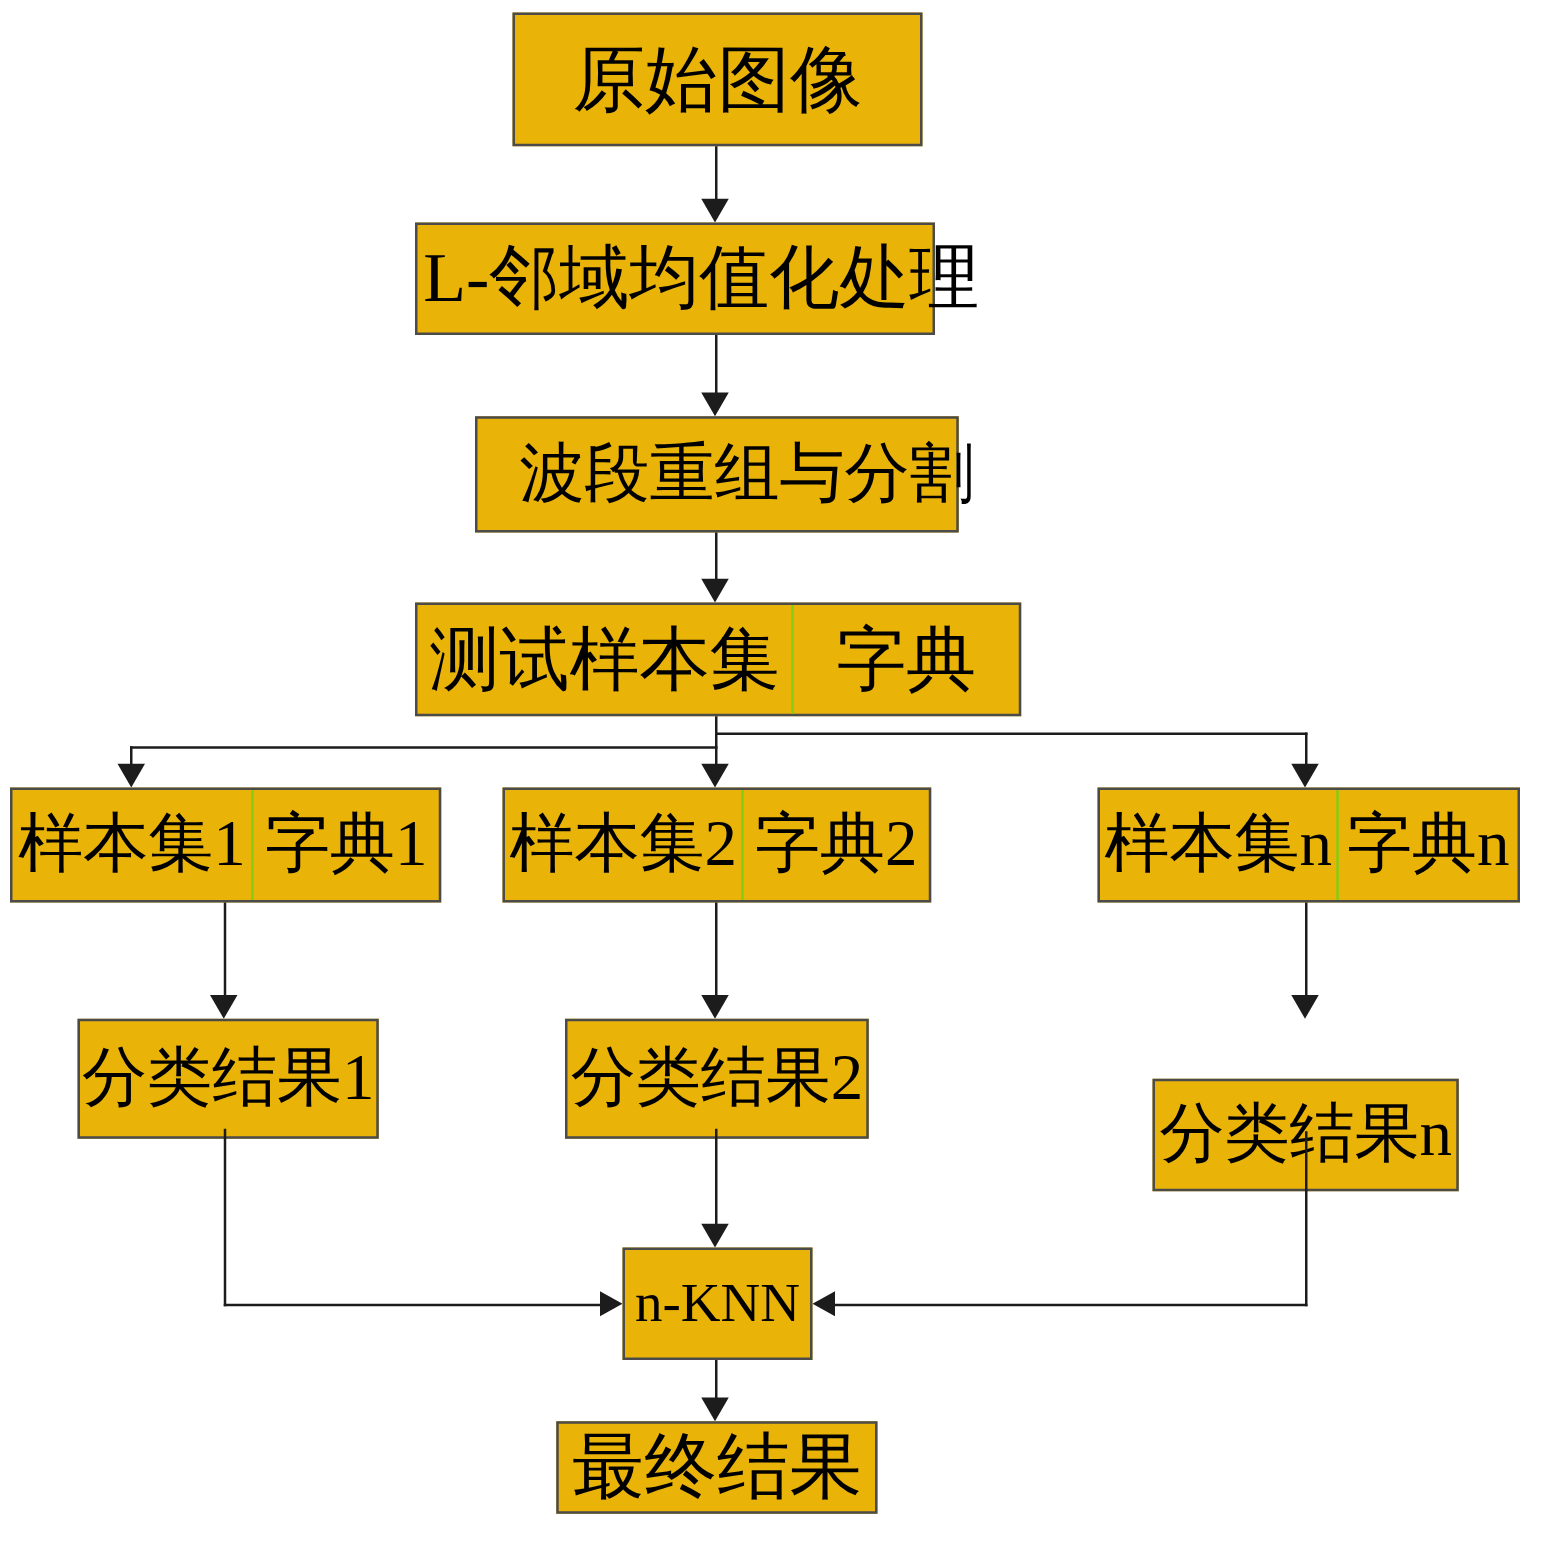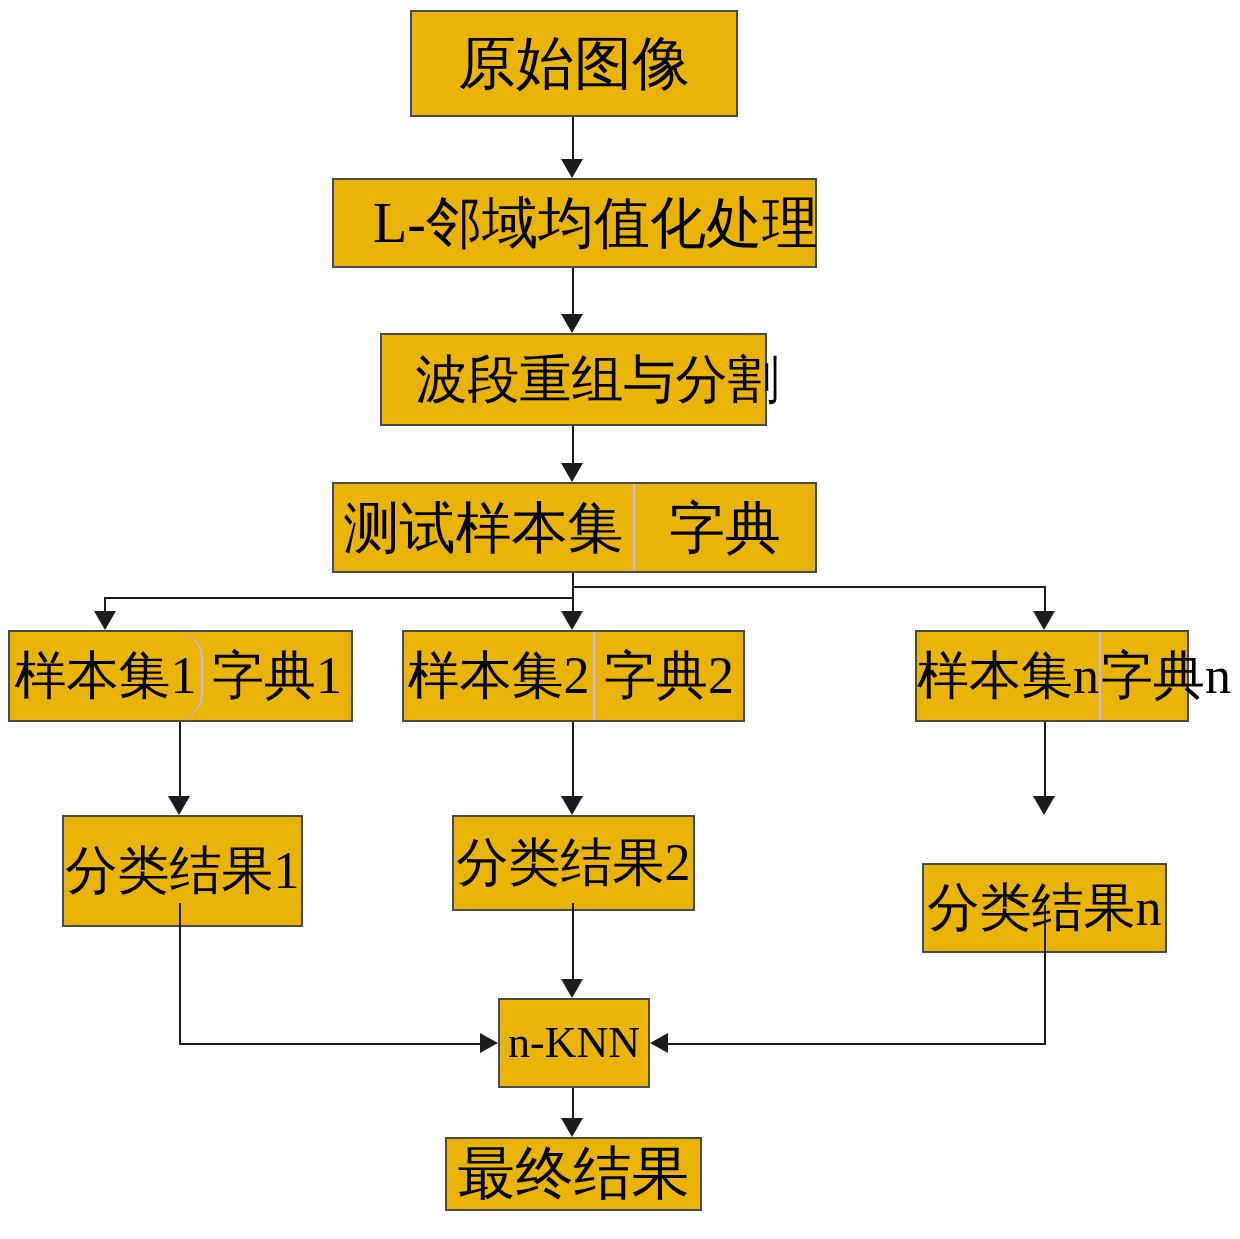--- a/index.html
+++ b/index.html
@@ -9,21 +9,21 @@
   }
   .box{
     position:absolute;box-sizing:border-box;border:2px solid #4b4b4b;background:#eab308;
     display:flex;align-items:center;justify-content:center;text-align:center;
   }
   .box.split{justify-content:flex-start;padding:0;}
   .cell{
     display:flex;align-items:center;justify-content:center;
     height:100%;box-sizing:border-box;
   }
-  .cell.first{border-right:2px solid #c4b5fd;font-family:Liberation Serif, serif;}
+  .cell.first{border-right:2px solid #84cc16;font-family:Liberation Serif, serif;}
   .cell.last{flex:1;}
   .lbl{white-space:nowrap;line-height:1;}
   .fs58{font-size:58px;}
   .fs56{font-size:56px;}
   .fs52{font-size:52px;}
   .fs48{font-size:44px;}
   .vline{position:absolute;width:2px;background:#1c1c1c;}
   .hline{position:absolute;height:2px;background:#1c1c1c;}
   .arr{position:absolute;width:0;height:0;}
   .arr.down{border-left:11px solid transparent;border-right:11px solid transparent;border-top:19px solid #1c1c1c;}
@@ -35,21 +35,21 @@
 
 <div class="canvas">
 
   <div class="box fs58" style="left:410px;top:10px;width:328px;height:107px;">
     <span class="lbl">原始图像</span>
   </div>
 
   <div class="vline" style="left:572px;top:117px;height:44px;"></div>
   <div class="arr down" style="left:561px;top:159px;"></div>
 
-  <div class="box fs56" style="left:332px;top:178px;width:485px;height:90px;padding-left:42px;">
+  <div class="box fs56" style="left:332px;top:178px;width:416px;height:90px;padding-left:42px;">
     <span class="lbl">L-邻域均值化处理</span>
   </div>
 
   <div class="vline" style="left:572px;top:268px;height:48px;"></div>
   <div class="arr down" style="left:561px;top:314px;"></div>
 
   <div class="box fs52" style="left:380px;top:333px;width:387px;height:93px;padding-left:48px;">
     <span class="lbl">波段重组与分割</span>
   </div>
 
@@ -70,56 +70,56 @@
 
   <div class="hline" style="left:572px;top:586px;width:474px;"></div>
   <div class="vline" style="left:1044px;top:586px;height:27px;"></div>
   <div class="arr down" style="left:1033px;top:611px;"></div>
 
   <div class="hline" style="left:104px;top:597px;width:470px;"></div>
   <div class="vline" style="left:104px;top:597px;height:16px;"></div>
   <div class="arr down" style="left:94px;top:611px;"></div>
 
   <div class="box split fs52" style="left:8px;top:630px;width:345px;height:92px;">
-    <div class="cell first" style="width:193px;border-radius:27px;">
+    <div class="cell first" style="width:193px;">
       <span class="lbl">样本集1</span>
     </div>
     <div class="cell last">
       <span class="lbl">字典1</span>
     </div>
   </div>
 
   <div class="box split fs52" style="left:402px;top:630px;width:343px;height:92px;">
     <div class="cell first" style="width:191px;">
       <span class="lbl">样本集2</span>
     </div>
     <div class="cell last">
       <span class="lbl">字典2</span>
     </div>
   </div>
 
-  <div class="box split fs52" style="left:915px;top:630px;width:274px;height:92px;">
+  <div class="box split fs52" style="left:878px;top:630px;width:338px;height:92px;">
     <div class="cell first" style="width:191px;">
       <span class="lbl">样本集n</span>
     </div>
     <div class="cell last">
       <span class="lbl">字典n</span>
     </div>
   </div>
 
   <div class="vline" style="left:179px;top:722px;height:76px;"></div>
   <div class="arr down" style="left:168px;top:796px;"></div>
 
   <div class="vline" style="left:572px;top:722px;height:76px;"></div>
   <div class="arr down" style="left:561px;top:796px;"></div>
 
   <div class="vline" style="left:1044px;top:722px;height:76px;"></div>
   <div class="arr down" style="left:1033px;top:796px;"></div>
 
-  <div class="box fs52" style="left:62px;top:815px;width:241px;height:112px;">
+  <div class="box fs52" style="left:62px;top:815px;width:241px;height:96px;">
     <span class="lbl">分类结果1</span>
   </div>
 
   <div class="box fs52" style="left:452px;top:815px;width:243px;height:96px;">
     <span class="lbl">分类结果2</span>
   </div>
 
   <div class="box fs52" style="left:922px;top:815px;width:245px;height:90px;margin-top:48px;">
     <span class="lbl">分类结果n</span>
   </div>

